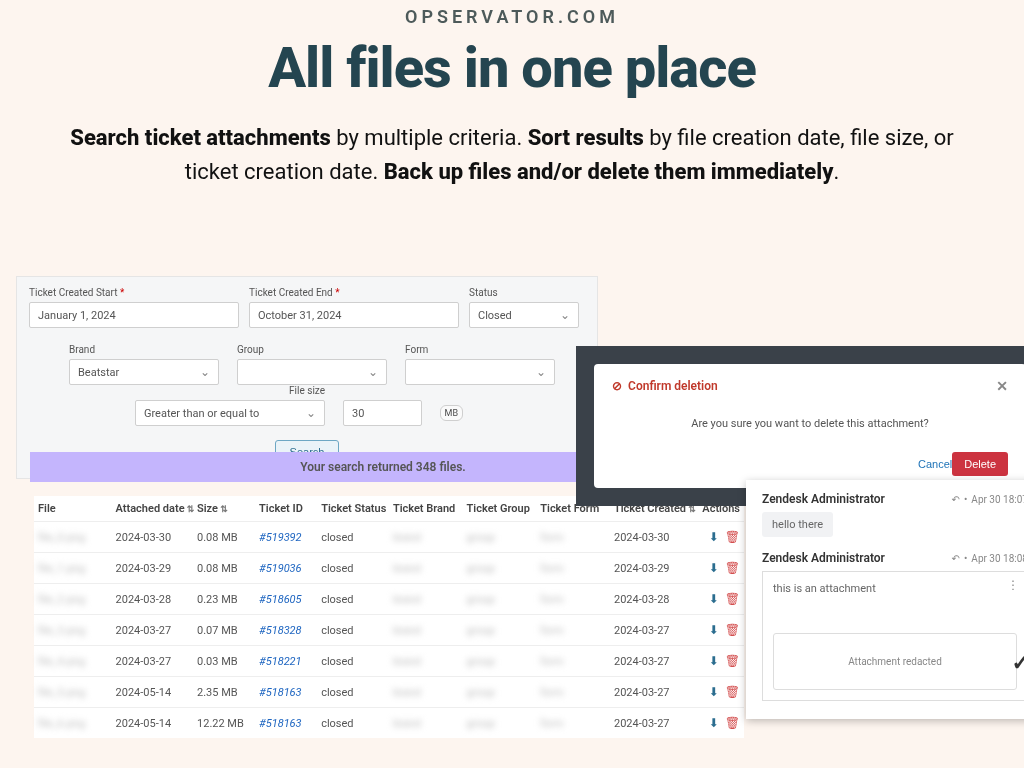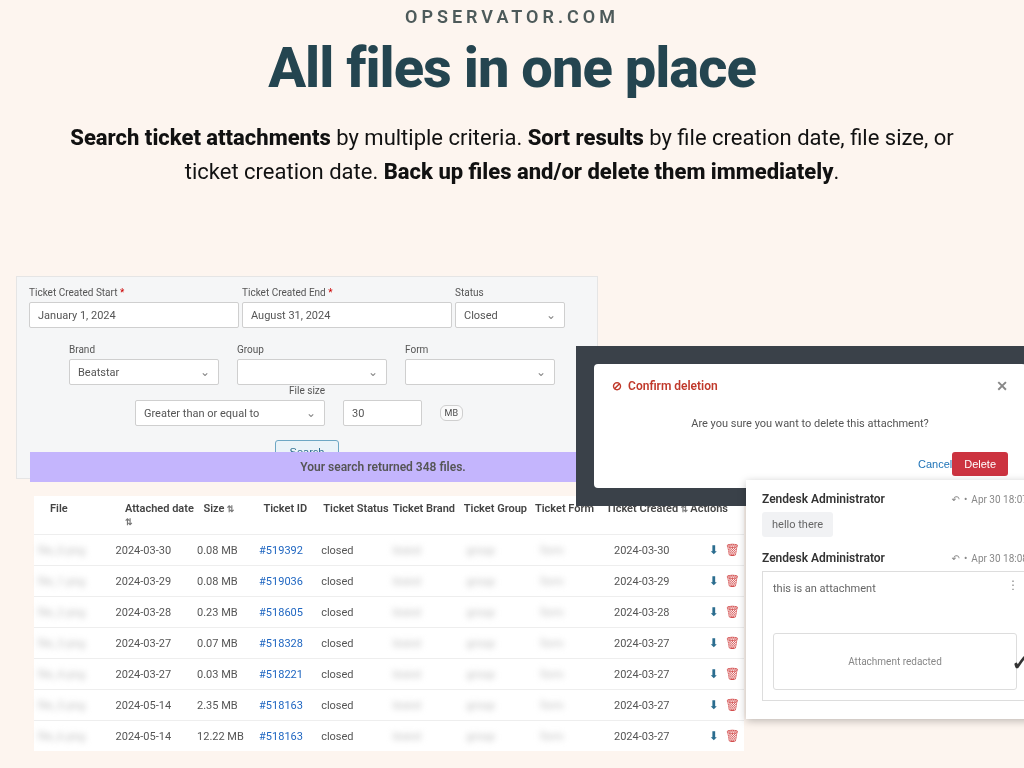--- a/index.html
+++ b/index.html
@@ -14,21 +14,21 @@
 .topline { text-align:center; padding-top:6px; color:#4d5a5a; letter-spacing:4px; font-size:18px; font-weight:600; }
 .hero { text-align:center; font-size:56px; font-weight:800; color:#244550; margin-top:8px; letter-spacing:-1px; }
 .sub { width:940px; margin:20px auto 0; text-align:center; font-size:22px; line-height:1.55; color:#111; }
 .sub .b { font-weight:800; }
 
 
 .panel-search {
   position:absolute; left:16px; top:276px; width:582px; background:#f5f6f7;
   border:1px solid #e5e5e5; padding:10px 12px 14px; font-size:11px; color:#4a4a4a;
 }
-.panel-search .row { display:flex; gap:3px; }
+.panel-search .row { display:flex; gap:10px; }
 .panel-search .row2 { display:flex; gap:18px; margin-top:16px; padding-left:40px; }
 .panel-search .row3 { display:flex; gap:18px; padding-left:106px; align-items:flex-end;text-align:right; }
 .field { display:flex; flex-direction:column; gap:4px; }
 .flabel { font-size:10px; color:#555; }
 .req::after { content:" *"; color:#c00; }
 .finput, .fselect {
   height:26px; border:1px solid #cfcfcf; background:#fff; border-radius:2px;
   padding:0 8px; font-size:11px; color:#555; display:flex; align-items:center;
   justify-content:space-between;
 }
@@ -40,34 +40,34 @@
 .result-bar {
   position:absolute; left:30px; top:452px; width:706px; height:30px; background:#c4b5fd;
   display:flex; align-items:center; justify-content:center; font-size:12px; color:#555; font-weight:600;
 }
 
 
 .tbl {
   position:absolute; left:34px; top:496px; width:710px; background:#fff;
   font-size:11px; color:#555;
 }
-.tbl .thead { display:flex; font-weight:600; padding:6px 16px; color:#444; }
+.tbl .thead { display:flex; font-weight:600; padding:6px 4px; color:#444; }
 .tbl .tr { display:flex; padding:8px 4px; border-top:1px solid #eee; align-items:center; }
 .c-file { width:80px; }
 .c-date { width:84px; }
 .c-size { width:64px; }
 .c-tid  { width:64px; }
 .c-stat { width:74px; }
 .c-brand{ width:76px; }
 .c-group{ width:76px; }
 .c-form { width:76px; }
 .c-tc   { width:90px; }
 .c-act  { width:40px; display:flex; gap:6px; justify-content:flex-end; }
 .blur { filter: blur(3px); color:#bbb; }
-.link { color:#1f66c1; }
+.link { color:#1f66c1;font-style:italic; }
 .sort::after { content:" ⇅"; font-size:9px; color:#777; }
 .ic-dl { color:#2b6d8f; cursor:pointer; font-size:12px; }
 .ic-del { color:#d34c4c; cursor:pointer; font-size:12px; }
 
 
 .modal-wrap {
   position:absolute; right:-20px; top:346px; width:468px; height:160px;
   background:#3a4149; padding:18px;
 }
 .modal {
@@ -112,21 +112,21 @@
   <div class="row">
     <div class="field" style="width:210px">
       <span class="flabel req">Ticket Created Start</span>
       <div class="finput">
           <span>January 1, 2024</span>
         </div>
     </div>
     <div class="field" style="width:210px">
       <span class="flabel req">Ticket Created End</span>
       <div class="finput">
-          <span>August 31, 2024</span>
+          <span>October 31, 2024</span>
         </div>
     </div>
     <div class="field" style="width:110px">
       <span class="flabel">Status</span>
       <div class="fselect">
           <span>Closed</span>
         </div>
     </div>
   </div>
   <div class="row2">

